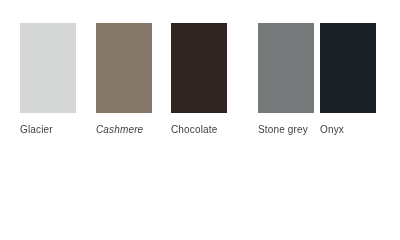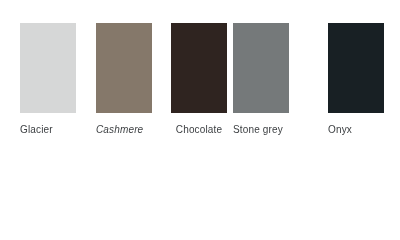--- a/index.html
+++ b/index.html
@@ -39,41 +39,41 @@
     line-height: 12px;
     letter-spacing: 0.15px;
     color: #3d4043;
     white-space: nowrap;
     font-weight: 400;
   }
   
   .pos-0 { left: 20px; }
   .pos-1 { left: 96px; font-style: italic; }
   .pos-2 { left: 171px; }
-  .pos-3 { left: 233px; }
-  .pos-4 { left: 328px; }
+  .pos-3 { left: 258px; }
+  .pos-4 { left: 320px; }
 </style>
 </head>
 <body style="background-color: rgb(255, 255, 255);">
 
 <div class="palette">
 
   <div class="swatch-item pos-0">
     <span class="swatch-chip" style="background-color: rgb(214, 215, 215);"></span>
     <span class="swatch-label" style="color: rgb(61, 64, 67);">Glacier</span>
   </div>
 
   <div class="swatch-item pos-1">
     <span class="swatch-chip" style="background-color: rgb(133, 120, 106);"></span>
     <span class="swatch-label" style="color: rgb(61, 64, 67);">Cashmere</span>
   </div>
 
   <div class="swatch-item pos-2">
     <span class="swatch-chip" style="background-color: rgb(47, 36, 32);"></span>
-    <span class="swatch-label" style="color: rgb(61, 64, 67); text-align: center;">Chocolate</span>
+    <span class="swatch-label" style="color: rgb(61, 64, 67);">Chocolate</span>
   </div>
 
   <div class="swatch-item pos-3">
     <span class="swatch-chip" style="background-color: rgb(117, 121, 122);"></span>
     <span class="swatch-label" style="color: rgb(61, 64, 67);">Stone grey</span>
   </div>
 
   <div class="swatch-item pos-4">
     <span class="swatch-chip" style="background-color: rgb(24, 32, 36);"></span>
     <span class="swatch-label" style="color: rgb(61, 64, 67);">Onyx</span>

